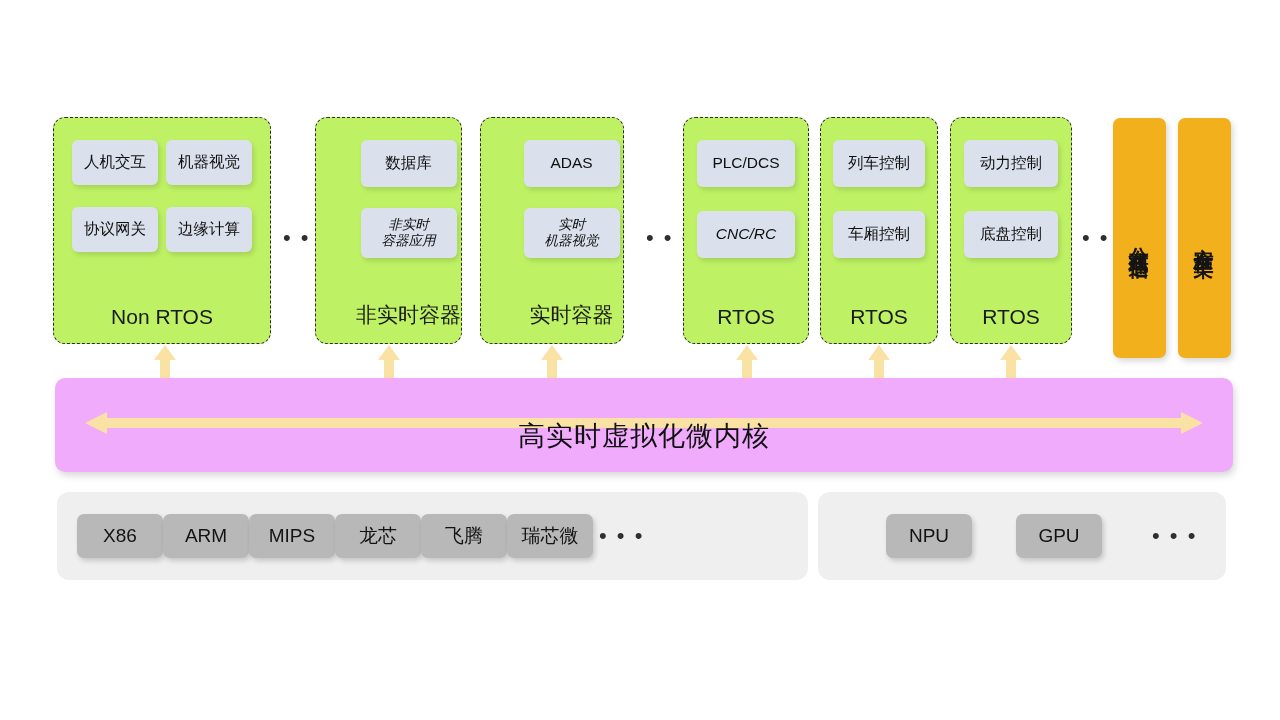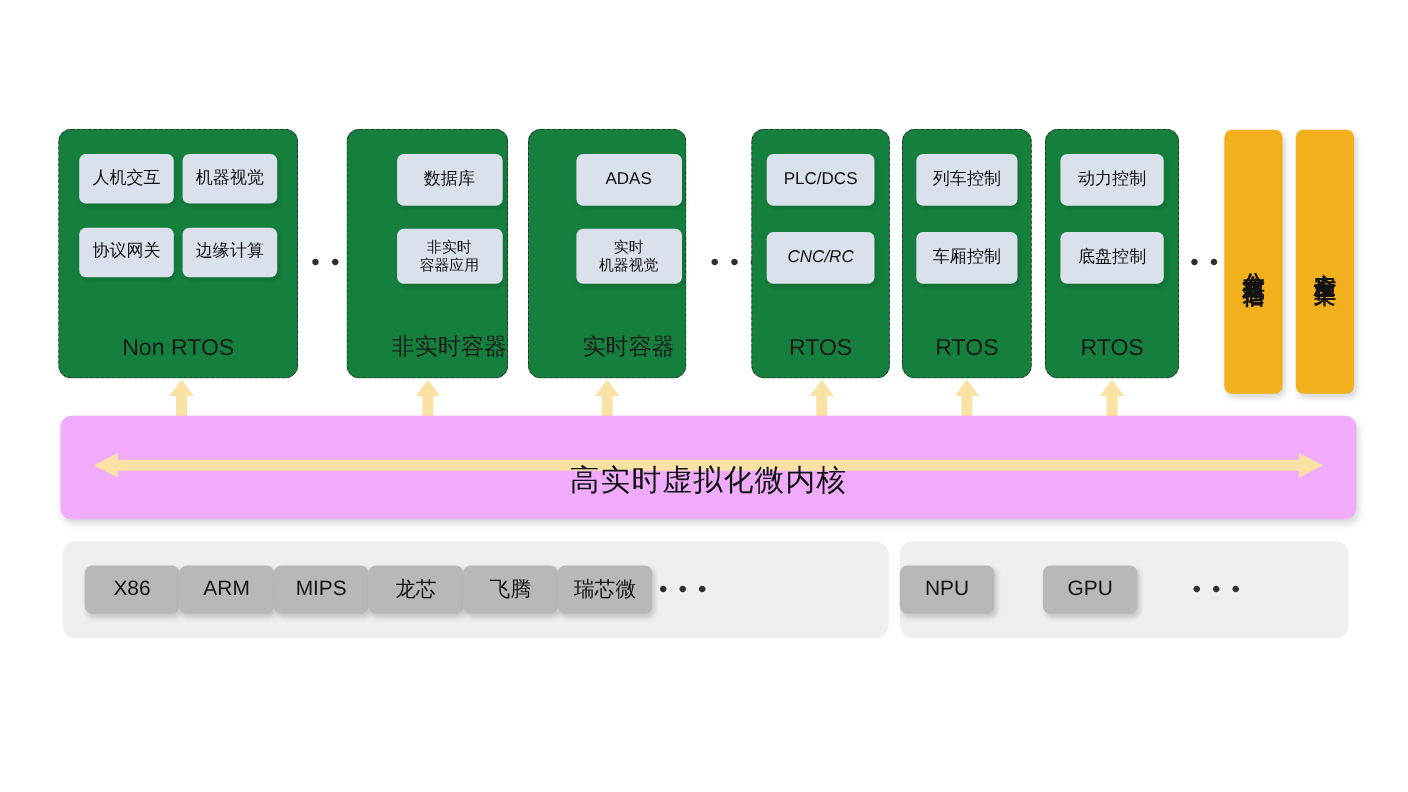--- a/index.html
+++ b/index.html
@@ -9,41 +9,41 @@
     font-family: "Liberation Sans", "DejaVu Sans", sans-serif;
     overflow: hidden;
   }
   #canvas { position: relative; width: 1280px; height: 720px; }
 
   
   .group {
     position: absolute;
     border: 1.6px dashed #2b2b2b;
     border-radius: 12px;
-    background: #15803d;
+    background: #bef264;
     display: flex;
     flex-direction: column;
     align-items: center;
     padding-top: 22px;
   }
   .app-row { display: flex; gap: 8px; justify-content: center; }
   .app {
     background: #dae0ec;
     border-radius: 6px;
     color: #0f0f0f;
     display: flex;
     align-items: center;
     justify-content: center;
     text-align: center;
     font-size: 15.5px;
     line-height: 1.18;
     box-shadow: 2px 3px 5px rgba(0,0,0,0.13);
     padding: 4px 6px;
   }
-  .app.two-line { font-size: 13.5px; }
+  .app.two-line { font-size: 13.5px; font-style: italic; }
   .group-label {
     font-size: 21px;
     color: #1a1a1a;
     margin-top: auto;
     margin-bottom: 14px;
     white-space: nowrap;
   }
 
   
   .dots {
@@ -208,19 +208,19 @@
   <div class="hw-panel" style="left:57px; top:492px; width:751px; height:88px; padding-left:20px; ">
     <div class="hw-chip">X86</div>
     <div class="hw-chip">ARM</div>
     <div class="hw-chip">MIPS</div>
     <div class="hw-chip">龙芯</div>
     <div class="hw-chip">飞腾</div>
     <div class="hw-chip">瑞芯微</div>
     <div class="hw-dots" style="margin-left:6px;">• • •</div>
   </div>
 
-  <div class="hw-panel" style="left:818px; top:492px; width:408px; height:88px; gap:44px;">
+  <div class="hw-panel" style="left:818px; top:492px; width:408px; height:88px; padding-left:68px; gap:44px;">
     <div class="hw-chip">NPU</div>
     <div class="hw-chip">GPU</div>
     <div class="hw-dots" style="margin-left:6px;">• • •</div>
   </div>
 
 </div>
 
 </body></html>

